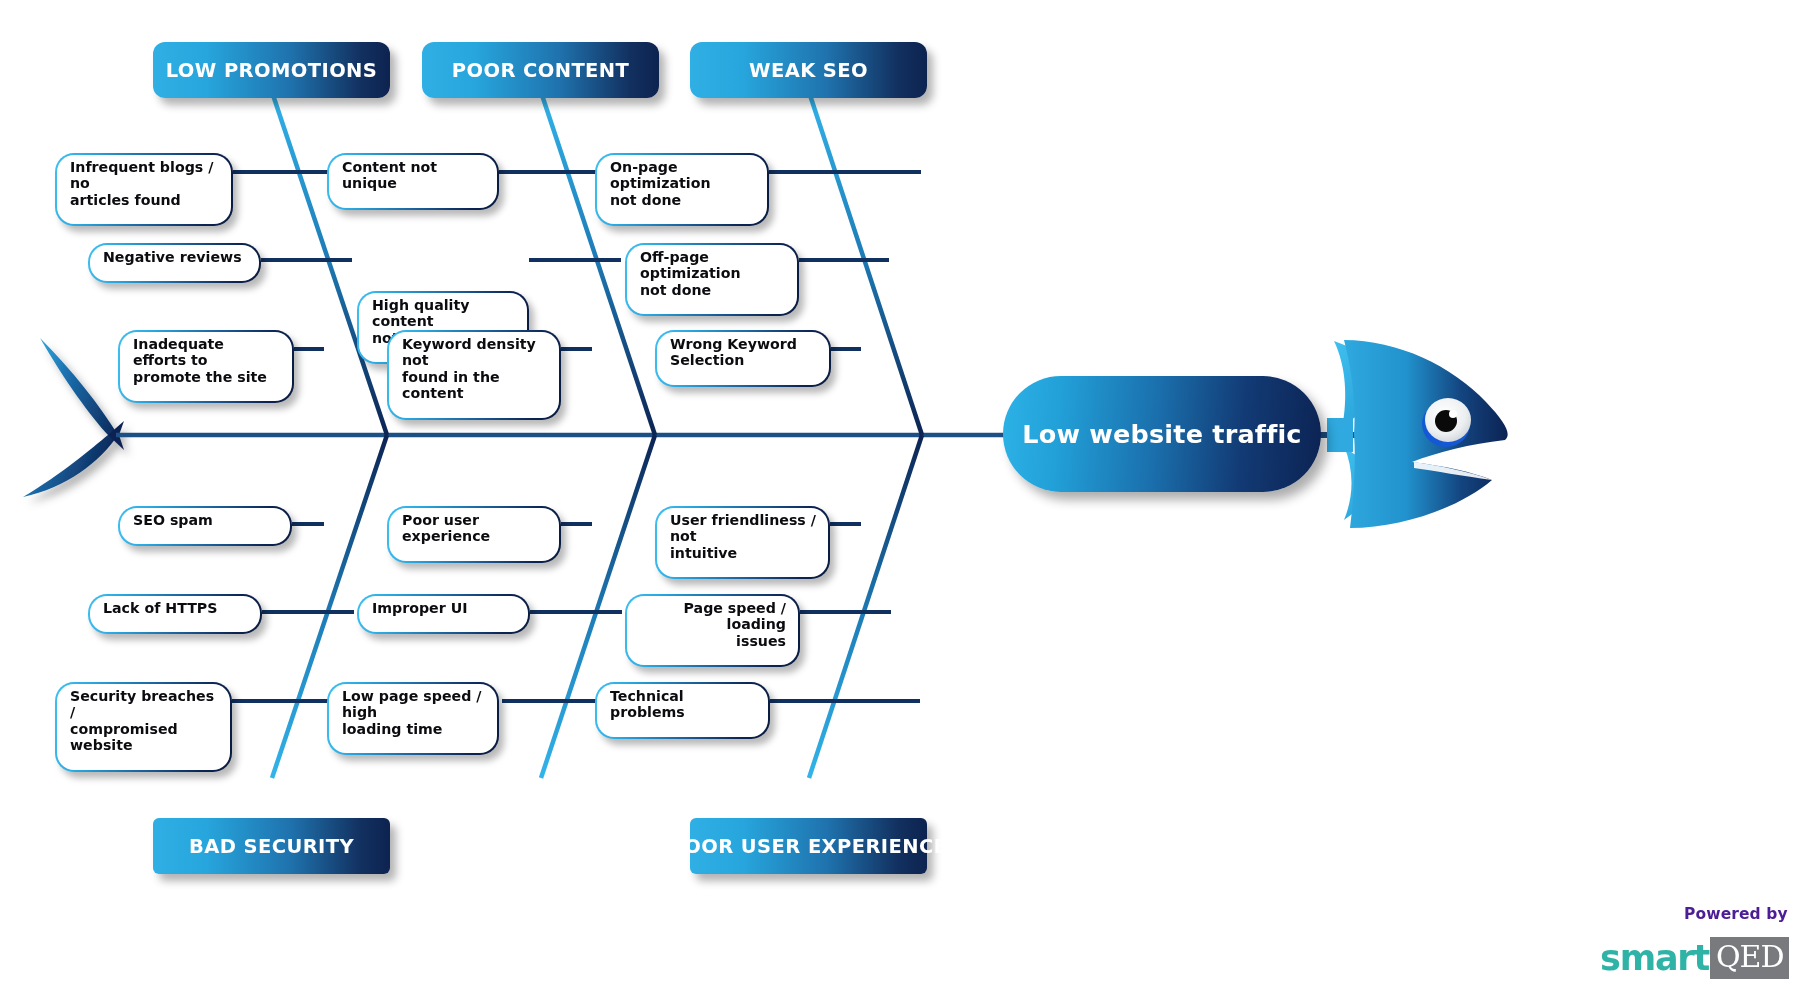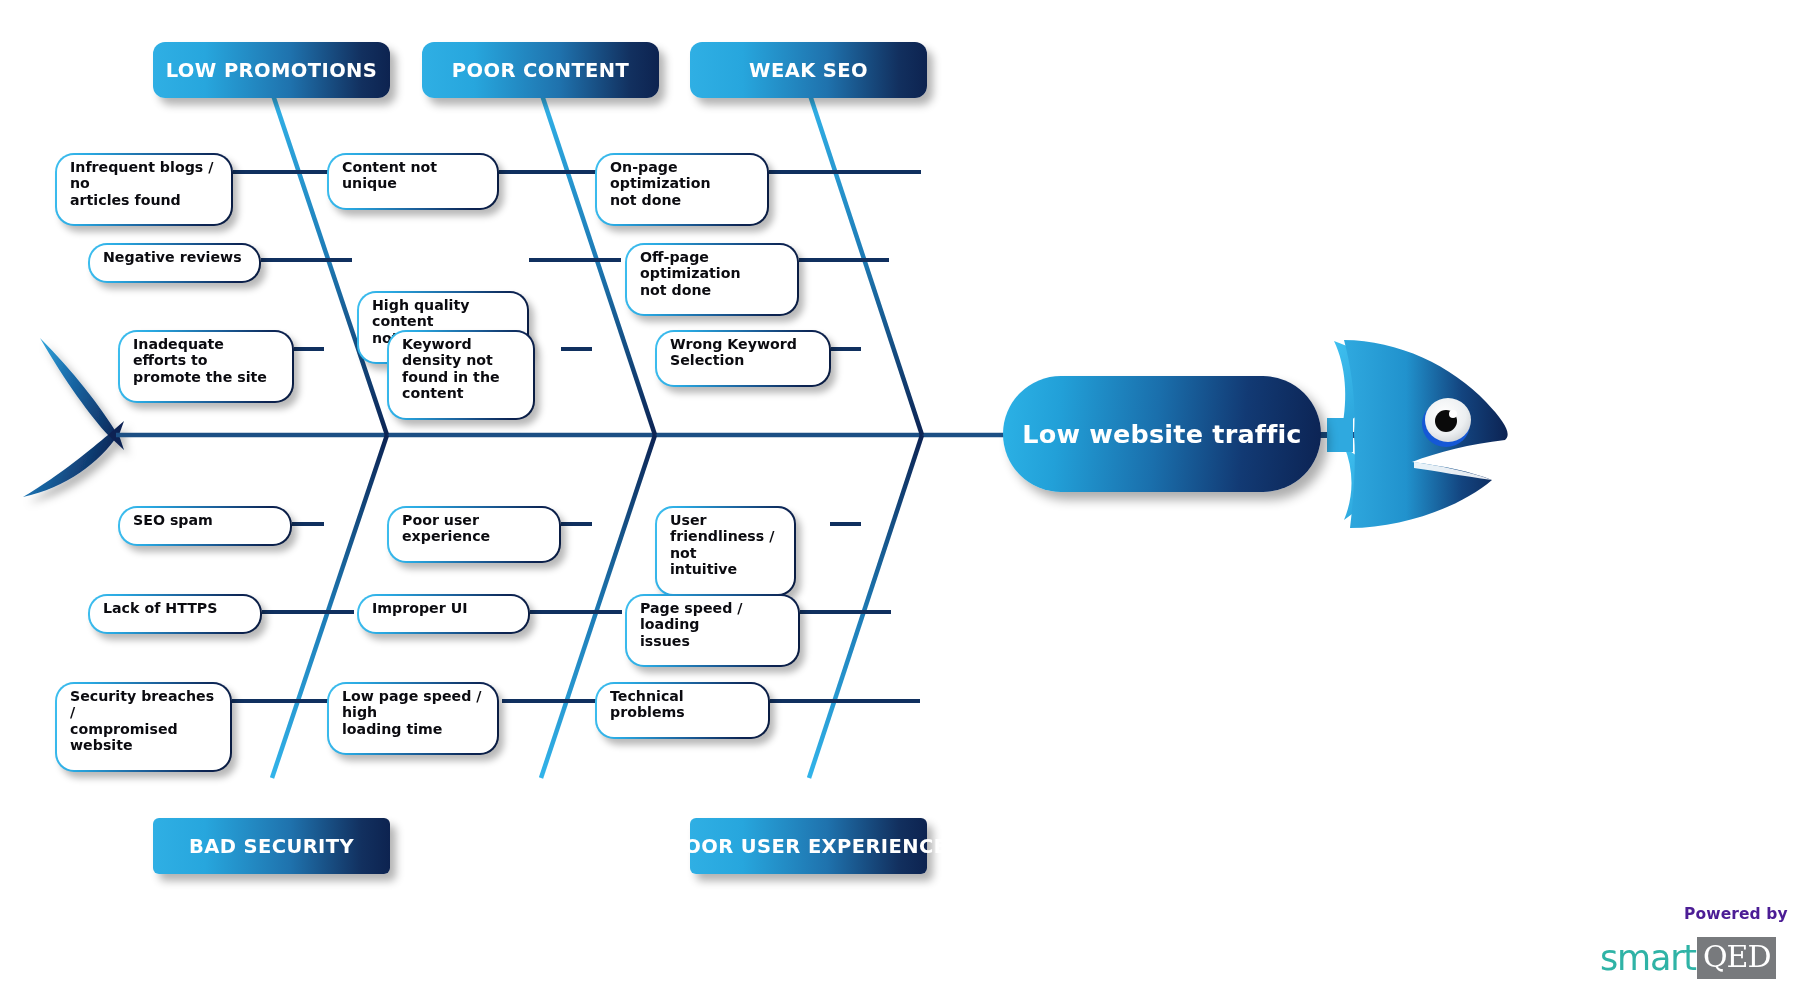--- a/index.html
+++ b/index.html
@@ -116,21 +116,21 @@
     position: absolute;
     left: 1600px;
     top: 938px;
     height: 40px;
     display: flex;
     align-items: center;
     z-index: 8;
   }
   #logo .smart {
     font-size: 35px;
-    font-weight: normal;
+    font-weight: bold;
     color: #2fb3a6;
     letter-spacing: -1.2px;
     line-height: 1;
     padding-right: 1px;
   }
   #logo .qedbox {
     background: #787a7d;
     color: #ffffff;
     font-size: 30px;
     line-height: 1;
@@ -312,21 +312,21 @@
         <div>
           <span>Content not unique</span>
         </div>
       </div>
       <div class="cause" style="left: 357px; top: 243px; width: 172px; margin-top: 48px;">
         <div>
           <span>High quality content</span>
           <span>not found</span>
         </div>
       </div>
-      <div class="cause" style="left: 387px; top: 330px; width: 148px;">
+      <div class="cause" style="left: 387px; top: 330px; width: 174px;">
         <div>
           <span>Keyword density not</span>
           <span>found in the content</span>
         </div>
       </div>
       <div class="cause" style="left: 595px; top: 153px; width: 174px;">
         <div>
           <span>On-page optimization</span>
           <span>not done</span>
         </div>
@@ -367,27 +367,27 @@
         <div>
           <span>Improper UI</span>
         </div>
       </div>
       <div class="cause" style="left: 327px; top: 682px; width: 172px;">
         <div>
           <span>Low page speed / high</span>
           <span>loading time</span>
         </div>
       </div>
-      <div class="cause" style="left: 655px; top: 506px; width: 141px; border-radius: 18px;">
+      <div class="cause" style="left: 655px; top: 506px; width: 175px;">
         <div>
           <span>User friendliness / not</span>
           <span>intuitive</span>
         </div>
       </div>
-      <div class="cause" style="left: 625px; top: 594px; width: 175px;">
+      <div class="cause" style="left: 625px; top: 594px; width: 175px; text-align: right;">
         <div>
           <span>Page speed / loading</span>
           <span>issues</span>
         </div>
       </div>
       <div class="cause" style="left: 595px; top: 682px; width: 175px;">
         <div>
           <span>Technical problems</span>
         </div>
       </div>

